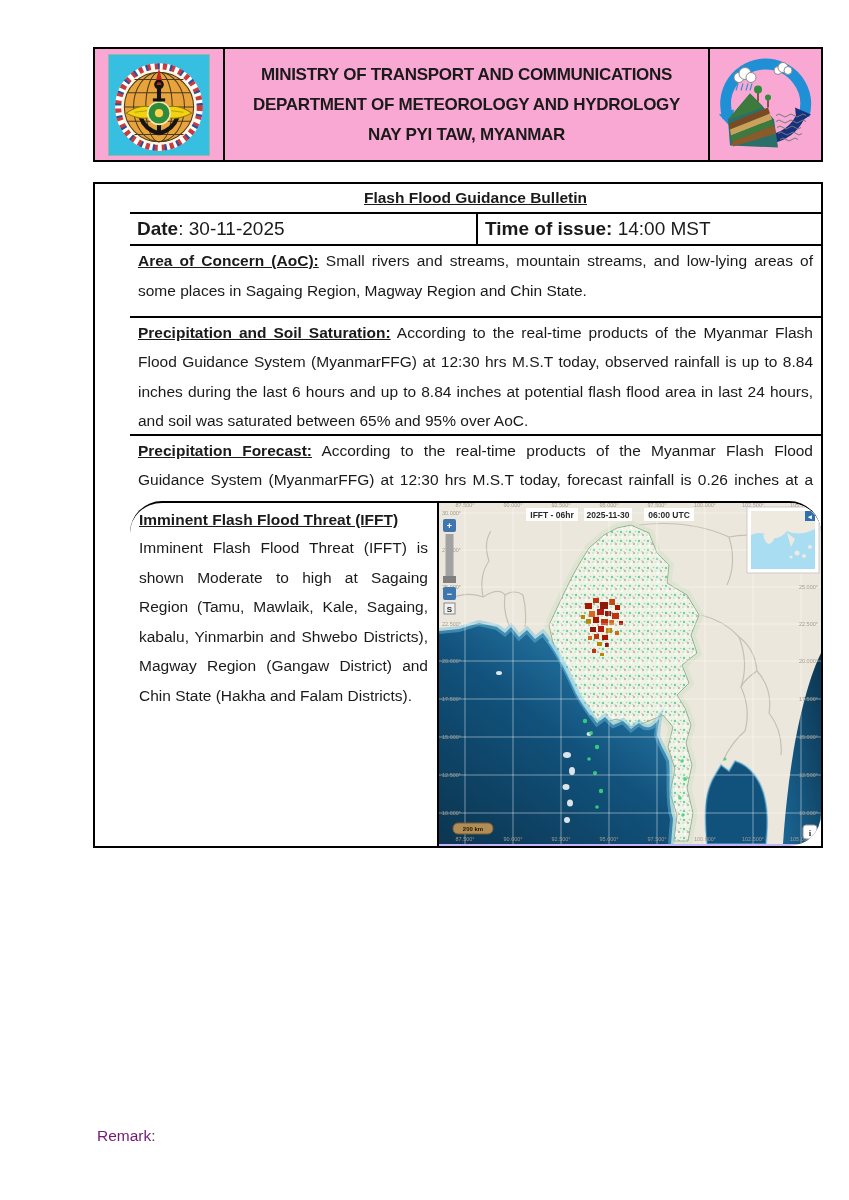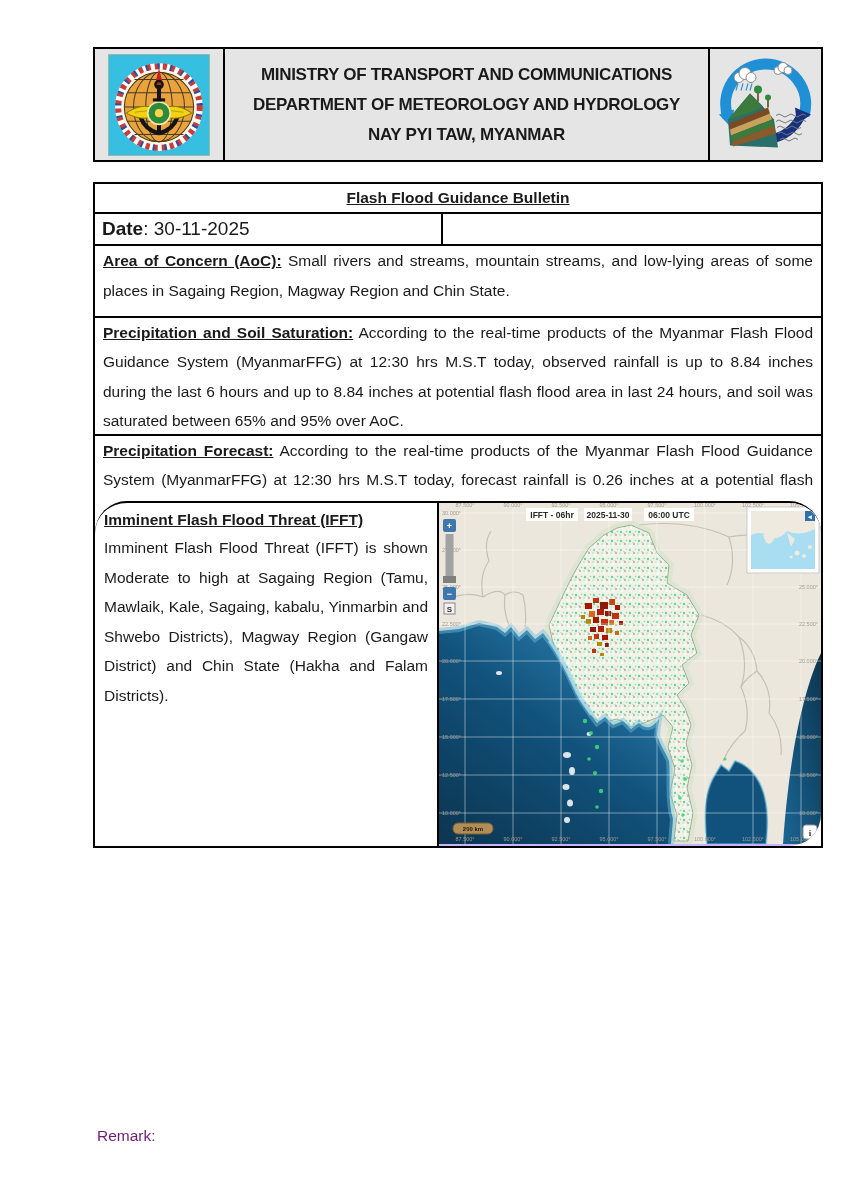--- a/index.html
+++ b/index.html
@@ -5,31 +5,31 @@
   html,body{margin:0;padding:0;}
   body{
     width:849px;height:1200px;background:#ffffff;position:relative;
     font-family:"Liberation Sans",sans-serif;color:#1a1a1a;
     -webkit-font-smoothing:antialiased;
   }
   .abs{position:absolute;}
   
   .header-table{
     left:93px;top:47px;width:730px;height:115px;
-    border:2px solid #000;box-sizing:border-box;display:flex;background:#e5e5e5;
+    border:2px solid #000;box-sizing:border-box;display:flex;background:#f9a8d4;
   }
   .h-cell{box-sizing:border-box;display:flex;align-items:center;justify-content:center;}
   .h-left{width:130px;border-right:2px solid #000;}
   .h-mid{flex:1;flex-direction:column;gap:10px;}
   .h-right{width:113px;border-left:2px solid #000;}
   .h-line{font-weight:bold;font-size:17px;letter-spacing:-0.3px;white-space:nowrap;}
   
   .btable{
     left:93px;top:182px;width:730px;border:2px solid #000;
-    box-sizing:border-box;background:#fff;
+    box-sizing:border-box;background:#fff;padding-left:35px;
   }
   .trow{box-sizing:border-box;border-top:2px solid #000;overflow:hidden;}
   .trow:first-child{border-top:none;}
   .row-title{height:28px;line-height:27px;text-align:center;font-weight:bold;font-size:15.5px;}
   .row-title span{text-decoration:underline;}
   .row-datetime{height:32px;display:flex;}
   .dt-cell{box-sizing:border-box;line-height:30px;font-size:19px;padding-left:7px;}
   .dt-left{width:348px;border-right:2px solid #000;}
   .dt-right{flex:1;}
   .para-row{font-size:15.5px;text-align:justify;padding:0 8px;}
@@ -132,20 +132,21 @@
     </svg>
   </div>
 </div>
 
 <div class="abs btable">
   <div class="trow row-title">
     <span>Flash Flood Guidance Bulletin</span>
   </div>
   <div class="trow row-datetime">
     <div class="dt-cell dt-left"><span class="b">Date</span><span>: 30-11-2025</span></div>
+    <div class="dt-cell dt-right"><span class="b">Time of issue:</span><span> 14:00 MST</span></div>
   </div>
   <div class="trow para-row row-aoc">
     <span class="lbl">Area of Concern (AoC):</span><span> Small rivers and streams, mountain streams, and low-lying areas of some places in Sagaing Region, Magway Region and Chin State.</span>
   </div>
   <div class="trow para-row row-pss">
     <span class="lbl">Precipitation and Soil Saturation:</span><span> According to the real-time products of the Myanmar Flash Flood Guidance System (MyanmarFFG) at 12:30 hrs M.S.T today, observed rainfall is up to 8.84 inches during the last 6 hours and up to 8.84 inches at potential flash flood area in last 24 hours, and soil was saturated between 65% and 95% over AoC.</span>
   </div>
   <div class="trow para-row row-fc">
     <span class="lbl">Precipitation Forecast:</span><span> According to the real-time products of the Myanmar Flash Flood Guidance System (MyanmarFFG) at 12:30 hrs M.S.T today, forecast rainfall is 0.26 inches at a potential flash flood area during the next 24 hours over AoC.</span>
   </div>

